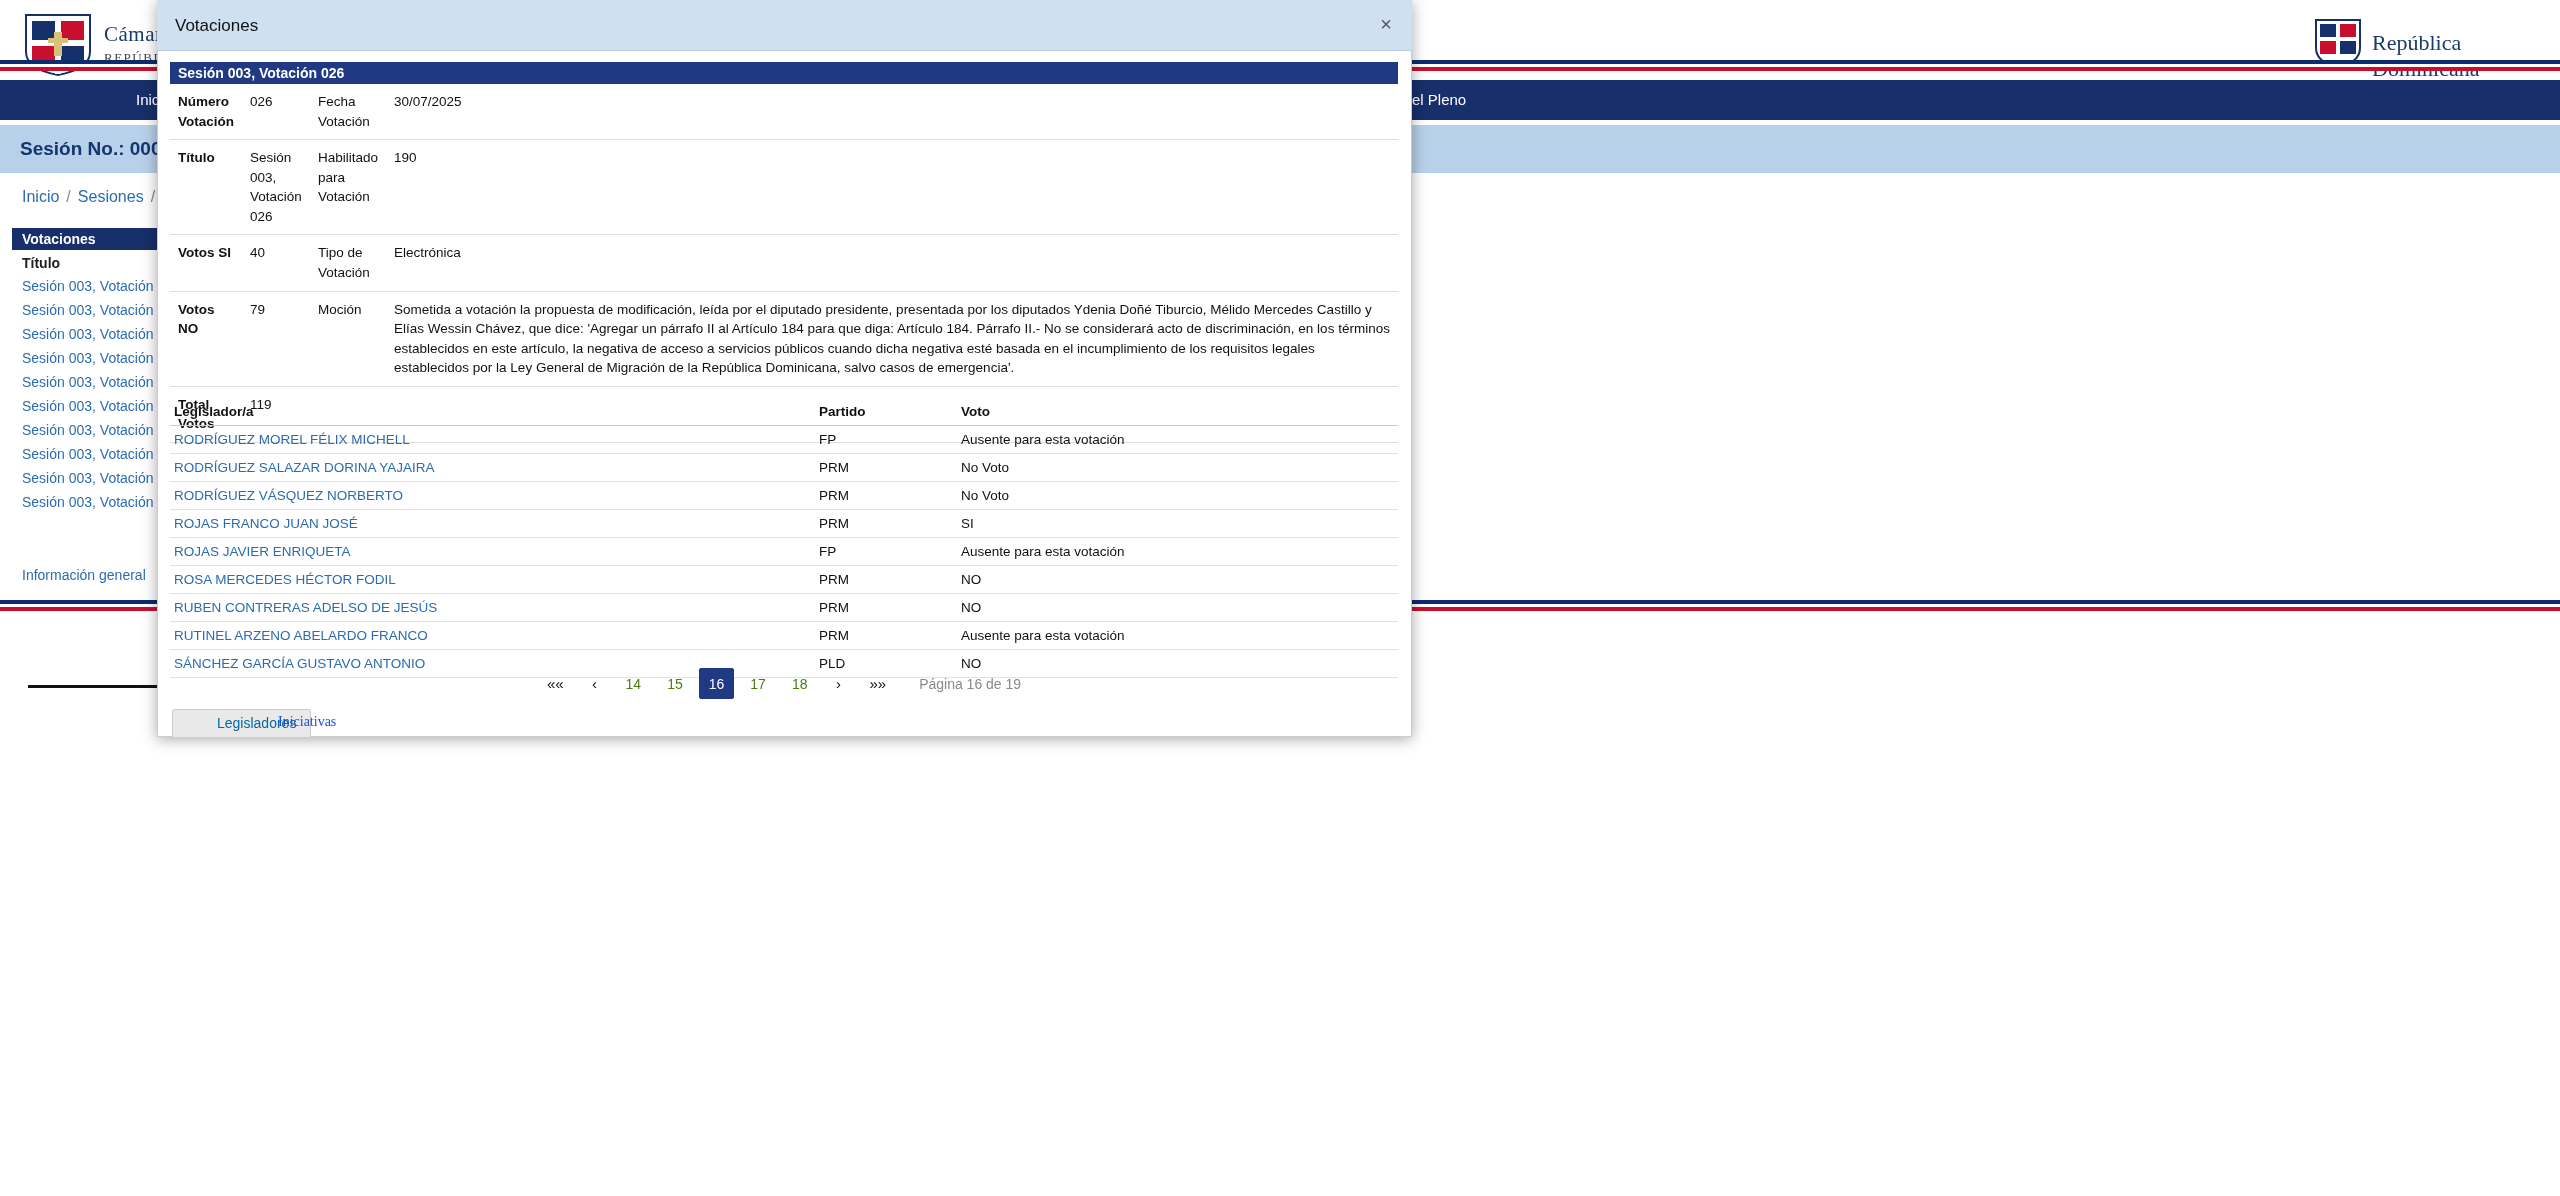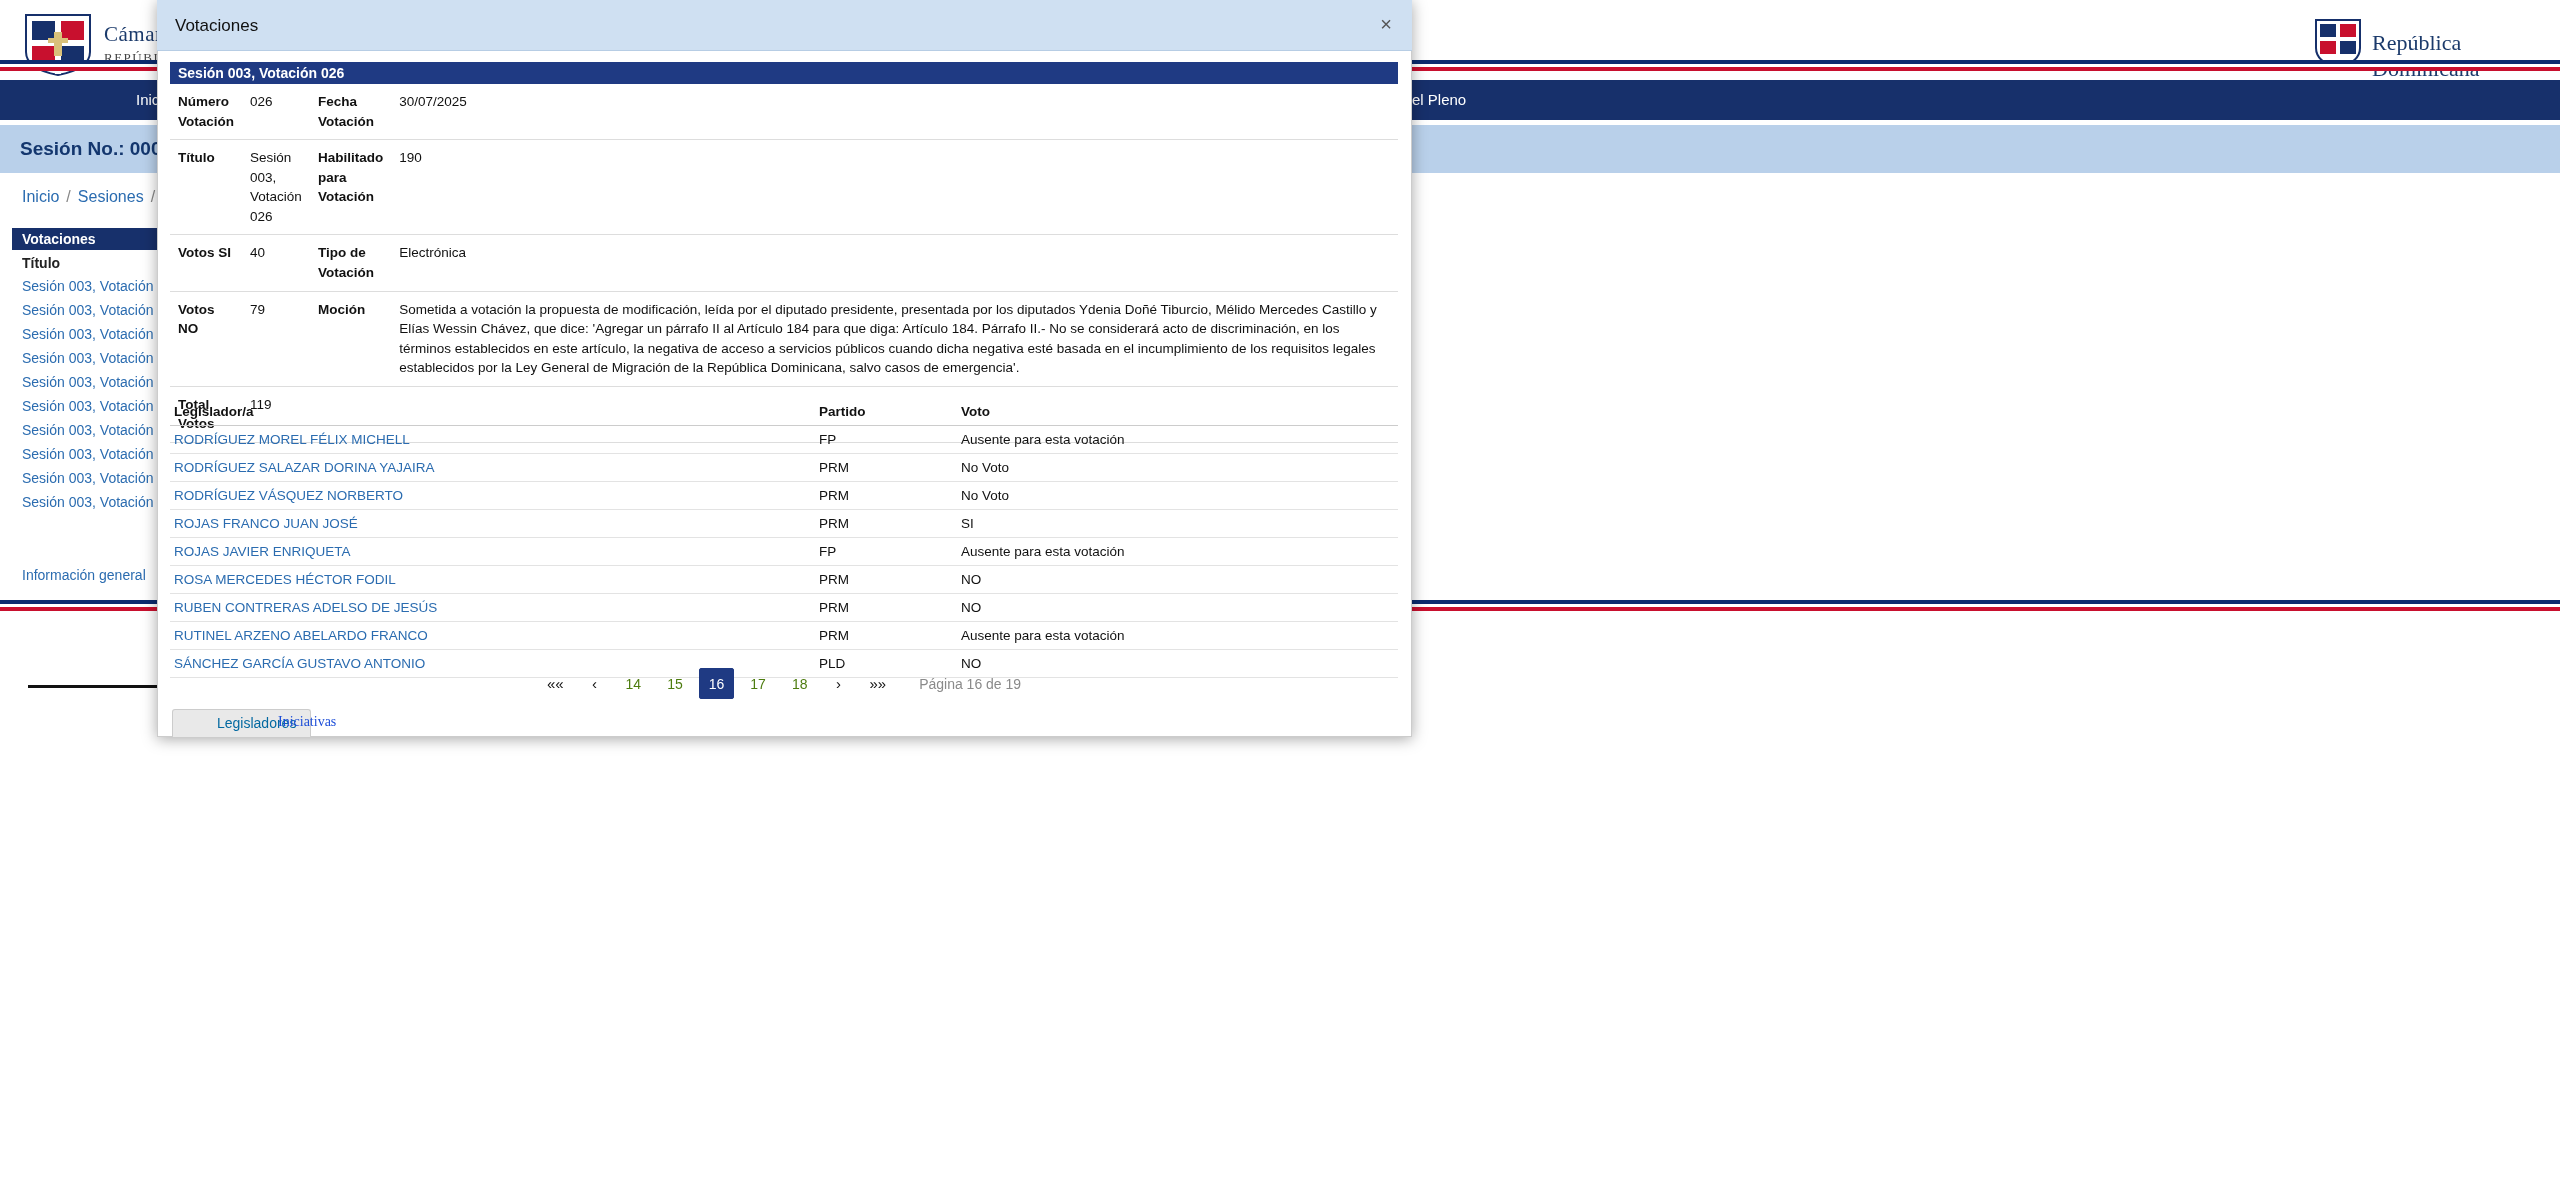--- a/index.html
+++ b/index.html
@@ -79,21 +79,21 @@
   }
   .blue-bar span { position: absolute; left: 8px; top: 3px; font-size: 14px; font-weight: 700; }
 
   table.detail {
     position: absolute; left: 170px; top: 84px; width: 1228px;
     border-collapse: collapse; font-size: 13.5px; color: #111;
   }
   table.detail td { border-bottom: 1px solid #ddd; padding: 8px 8px; vertical-align: top; line-height: 1.45; }
   table.detail td.lbl { font-weight: 700; width: 64px; }
   table.detail td.val { width: 68px; }
-  table.detail td.lbl2 { font-weight: 700; width: 68px; }
+  table.detail td.lbl2 { font-weight: 400; width: 68px; }
   table.detail td.val2 { width: auto; }
 
   table.legis {
     position: absolute; left: 170px; top: 398px; width: 1228px;
     border-collapse: collapse; font-size: 13.5px;
   }
   table.legis th {
     text-align: left; font-size: 13.5px; font-weight: 700; color: #111;
     border-bottom: 1px solid #ccc; padding: 6px 4px;
   }

